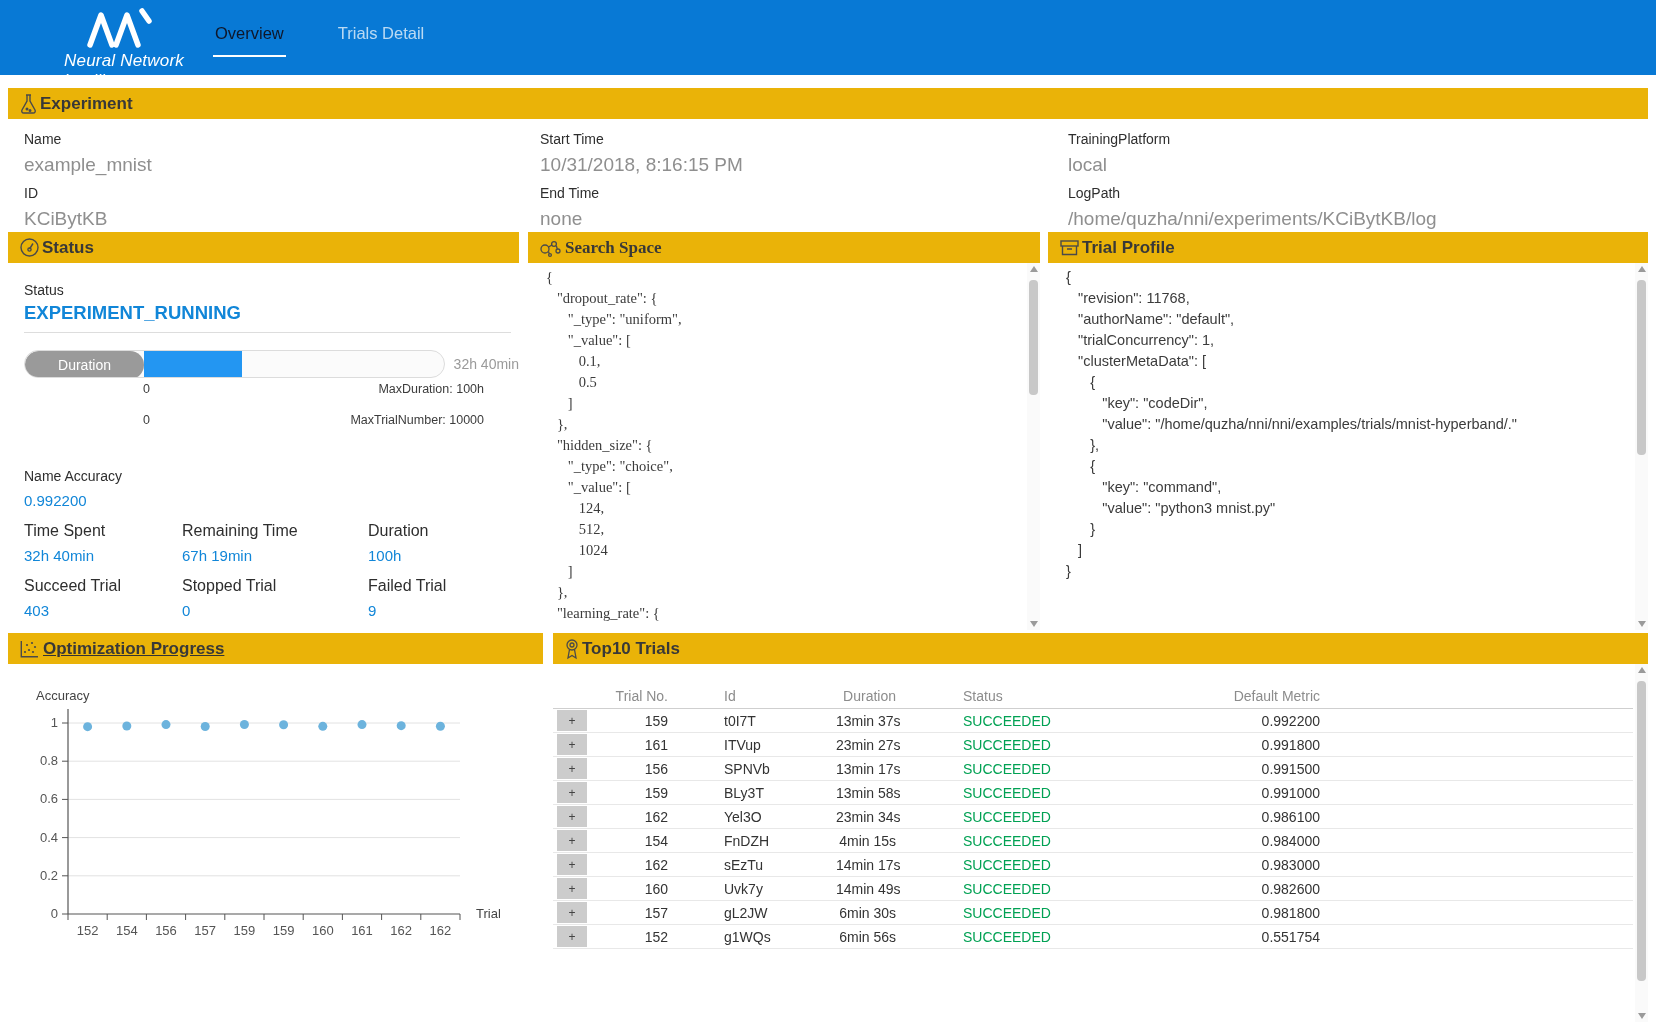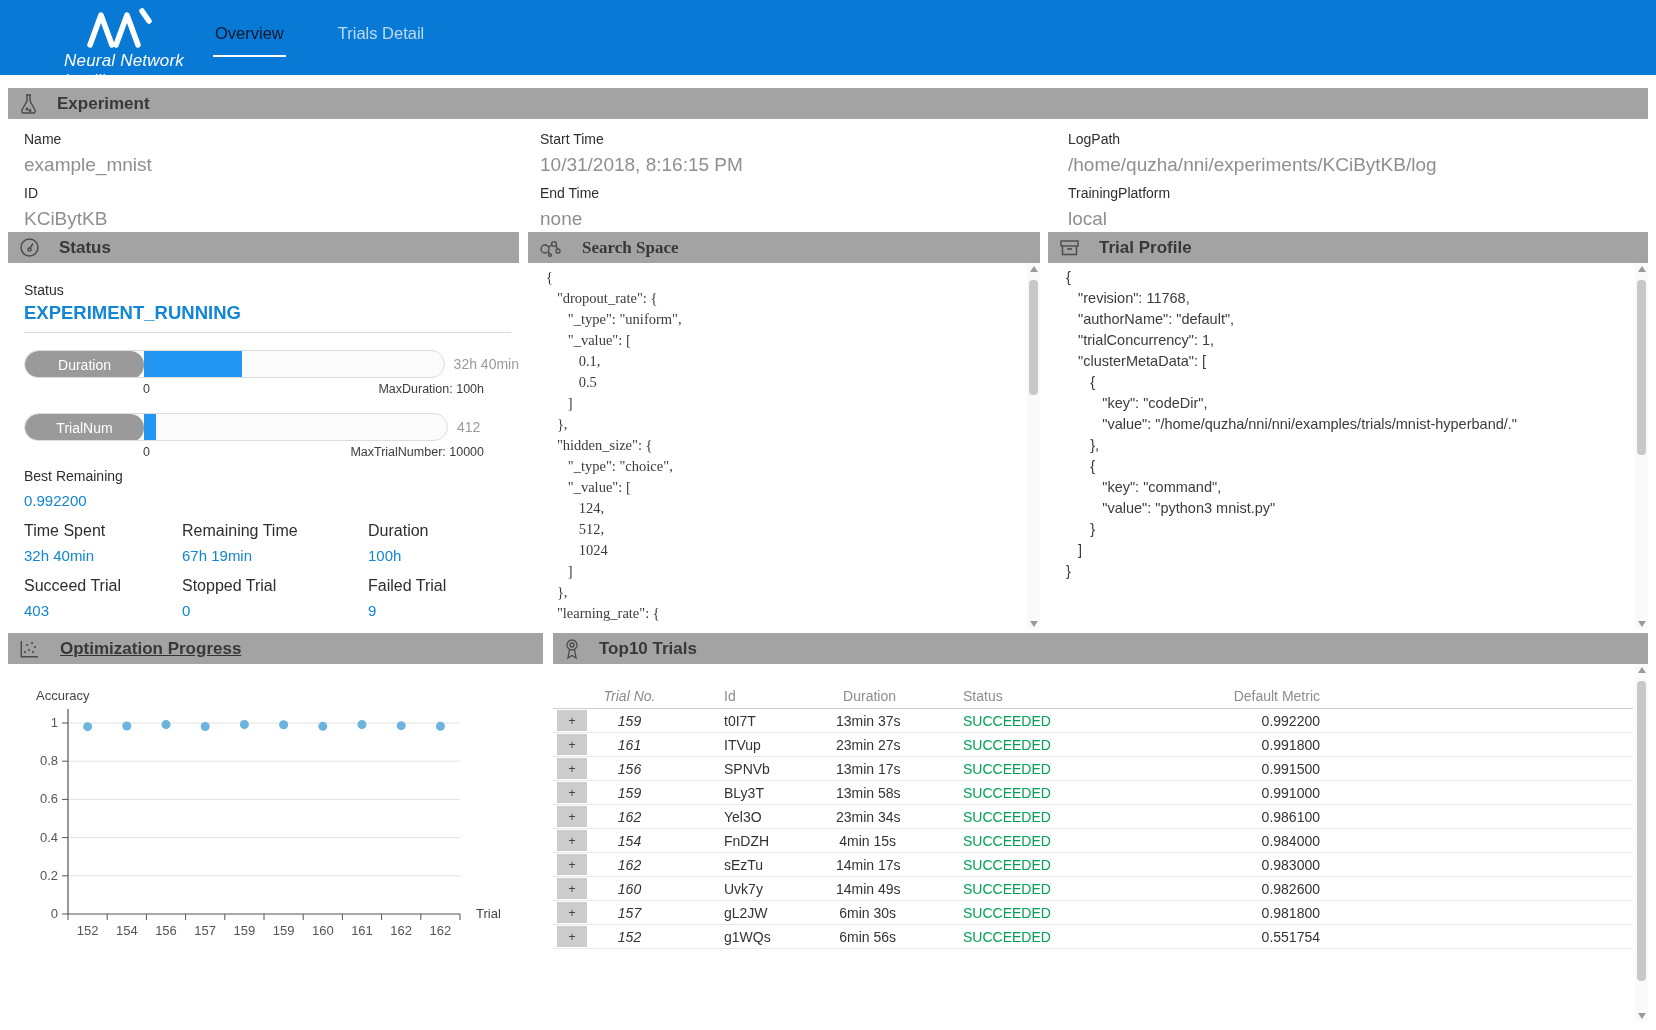--- a/index.html
+++ b/index.html
@@ -11,21 +11,21 @@
   .logo-block { position:absolute; left:64px; top:8px; width:180px; cursor:pointer; }
   .logo-glyph { display:block; margin-left:22px; }
   .logo-text { color:#fff; font-size:17px; margin-top:3px; letter-spacing:.2px;font-style:italic; }
   .tabs { position:absolute; left:213px; top:0; height:75px; display:flex; gap:50px; align-items:center; }
   .tab { color:rgba(255,255,255,.72); font-size:16.5px; padding:6px 2px 12px 2px; cursor:pointer;
     border-bottom:2px solid transparent; }
   .tab.active { color:#0f172a; border-bottom:2px solid #fff; }
 
   
   .panel { position:absolute; background:#fff; }
-  .panel-header { height:31px; background:#a3a3a3; display:flex; align-items:center; gap:19px;
+  .panel-header { height:31px; background:#eab308; display:flex; align-items:center; gap:2px;
     padding-left:11px; }
   .panel-header .ph-icon { display:flex; align-items:center; }
   .panel-title { font-size:17px; font-weight:600; color:#383838; }
 
   .experiment-panel { top:88px; left:8px; width:1640px; height:142px; }
   .exp-col { position:absolute; top:43px; }
   .exp-col.c1 { left:16px; } .exp-col.c2 { left:532px; } .exp-col.c3 { left:1060px; }
   .exp-label { font-size:14px; color:#2e2e2e; margin-bottom:7px; }
   .exp-value { font-size:19px; color:#8f8f8f; margin-bottom:9px; }
 
@@ -79,21 +79,21 @@
   .profile-panel .sb-thumb { top:8px; height:175px; }
   .top10-panel .sb-thumb { top:8px; height:300px; }
 
   
   .t10-table { position:absolute; left:0; top:50px; width:1080px; }
   .t10-row { display:flex; align-items:center; height:24px; border-bottom:1px solid #e8e8e8; font-size:14px; }
   .t10-head { color:#8c8c8c; border-bottom:1px solid #cfcfcf; height:26px; }
   .c-exp { width:38px; display:flex; justify-content:center; }
   .expand-btn { width:30px; height:21px; background:#ccc; border:none; font-size:12px; color:#444;
     display:flex; align-items:center; justify-content:center; cursor:pointer; }
-  .c-no { width:85px; text-align:center; padding-right:8px;font-style:italic; }
+  .c-no { width:85px; text-align:right; padding-right:8px; }
   .c-id { width:160px; padding-left:48px; }
   .c-dur { width:60px; text-align:right; margin-right:16px; white-space:nowrap; }
   .c-st { width:264px; padding-left:51px; }
   .t10-row:not(.t10-head) .c-st { color:#00a153; }
   .c-met { width:160px; text-align:right; padding-right:16px; }
 
   
   .opt-chart text { font-family:"Liberation Sans", sans-serif; }
 </style>
 </head>
@@ -148,26 +148,26 @@
       <div class="exp-value">10/31/2018, 8:16:15 PM</div>
     </div>
       <div class="exp-field">
       <div class="exp-label">End Time</div>
       <div class="exp-value">none</div>
     </div>
     </div>
   <div class="exp-col c3">
 
   <div class="exp-field">
+      <div class="exp-label">TrainingPlatform</div>
+      <div class="exp-value">local</div>
+    </div>
+      <div class="exp-field">
       <div class="exp-label">LogPath</div>
       <div class="exp-value">/home/quzha/nni/experiments/KCiBytKB/log</div>
-    </div>
-      <div class="exp-field">
-      <div class="exp-label">TrainingPlatform</div>
-      <div class="exp-value">local</div>
     </div>
     </div>
 </section>
 
 <section class="panel status-panel">
   <div class="panel-header">
     <span class="ph-icon">
       <svg width="21" height="21" viewBox="0 0 21 21">
           <g stroke="#4a4a4a" stroke-width="1.4" fill="none">
         <circle cx="10.5" cy="10.5" r="8.5"></circle>
@@ -194,38 +194,29 @@
           <div class="bar-pill">Duration</div>
         </div>
         <div class="bar-value">32h 40min</div>
       </div>
       <div class="bar-sub">
         <span>0</span>
         <span>MaxDuration: 100h</span>
       </div>
     </div>
       <div class="bar-row">
-      <div class="bar-line">
-        <div class="bar-track">
-          <div class="bar-inner">
-              <div class="bar-fill" style="width: 4.1%;"></div>
-            </div>
-          <div class="bar-pill">TrialNum</div>
-        </div>
-        <div class="bar-value">412</div>
-      </div>
       <div class="bar-sub">
         <span>0</span>
         <span>MaxTrialNumber: 10000</span>
       </div>
     </div>
     </div>
 
   <div class="best-acc">
-    <div class="lbl">Best Remaining</div>
+    <div class="lbl">Name Accuracy</div>
     <div class="val">0.992200</div>
   </div>
 
   <div class="stats-grid">
 
   <div class="stat-cell">
       <div class="lbl">Time Spent</div>
       <div class="val">32h 40min</div>
     </div>
       <div class="stat-cell">

